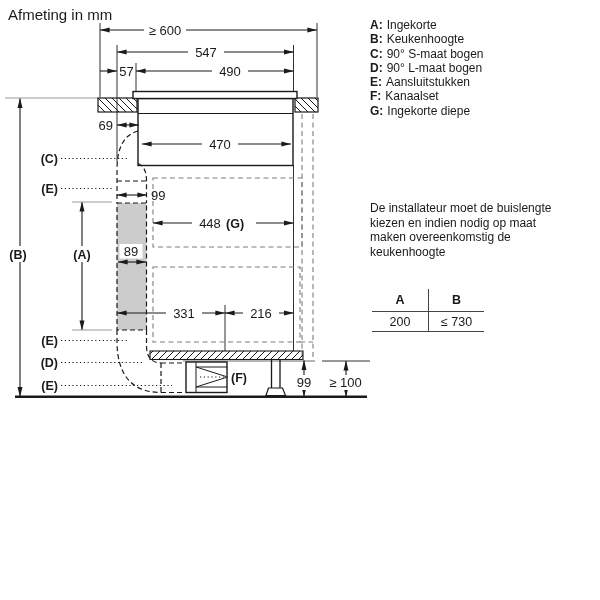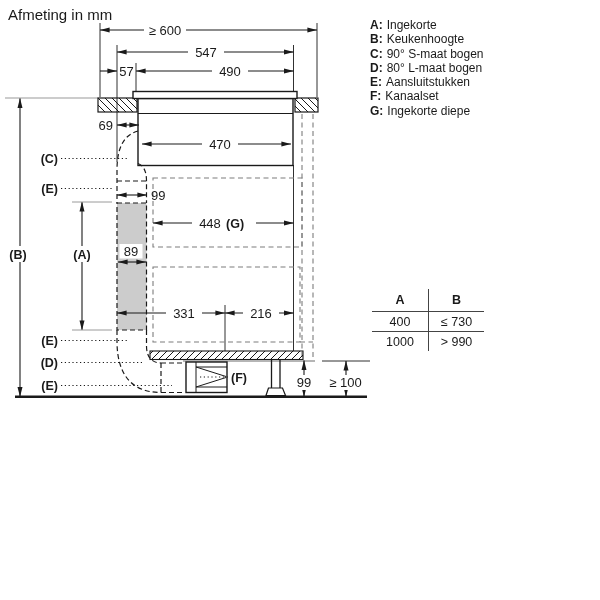--- a/index.html
+++ b/index.html
@@ -190,45 +190,45 @@
     <div class="lg-row">
         <span class="lk">B:</span>
         <span>Keukenhoogte</span>
       </div>
     <div class="lg-row">
         <span class="lk">C:</span>
         <span>90° S-maat bogen</span>
       </div>
     <div class="lg-row">
         <span class="lk">D:</span>
-        <span>80° L-maat bogen</span>
+        <span>90° L-maat bogen</span>
       </div>
     <div class="lg-row">
         <span class="lk">E:</span>
         <span>Aansluitstukken</span>
       </div>
     <div class="lg-row">
         <span class="lk">F:</span>
         <span>Kanaalset</span>
       </div>
     <div class="lg-row">
         <span class="lk">G:</span>
         <span>Ingekorte diepe</span>
       </div>
   </div>
 
+  <div class="note note2">De installateur moet de buislengte
+kiezen en indien nodig op maat
+maken overeenkomstig de
+keukenhoogte</div>
 
   <div class="tbl">
     <div class="trow thead">
       <div class="tc1">A</div>
       <div class="tc2">B</div>
     </div>
     <div class="trow r1">
-      <div class="tc1">400</div>
+      <div class="tc1">200</div>
       <div class="tc2">≤ 730</div>
     </div>
-    <div class="trow">
-      <div class="tc1">1000</div>
-      <div class="tc2">&gt; 990</div>
-    </div>
   </div>
 
 </div>
 
 </body></html>

